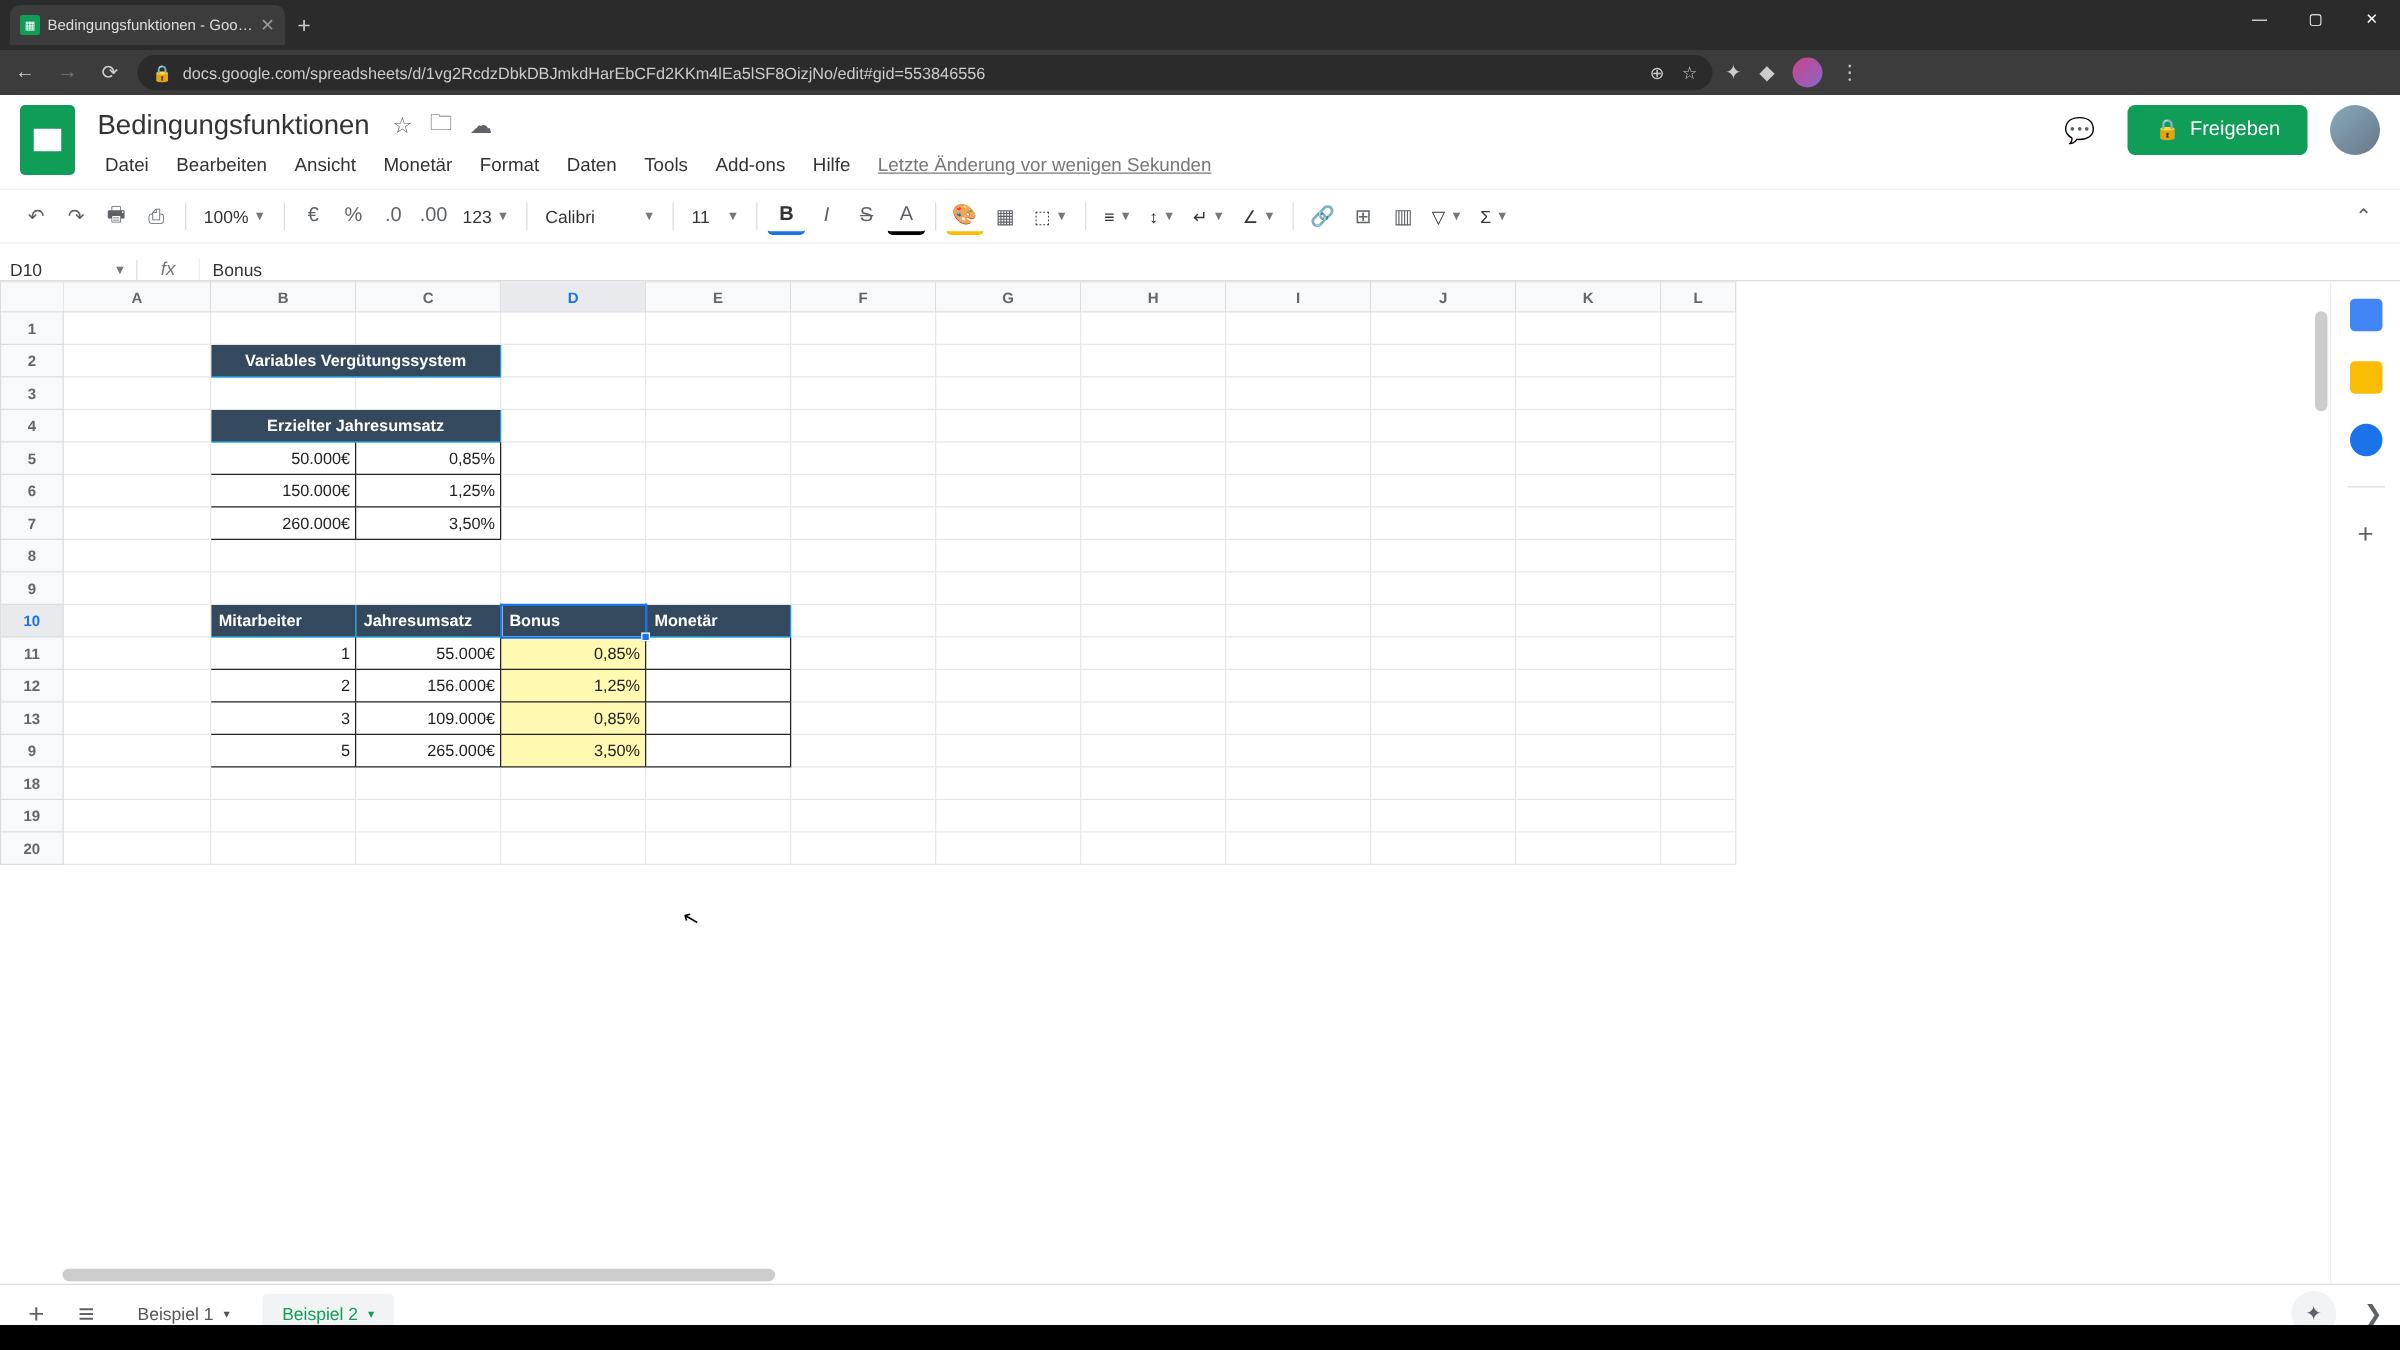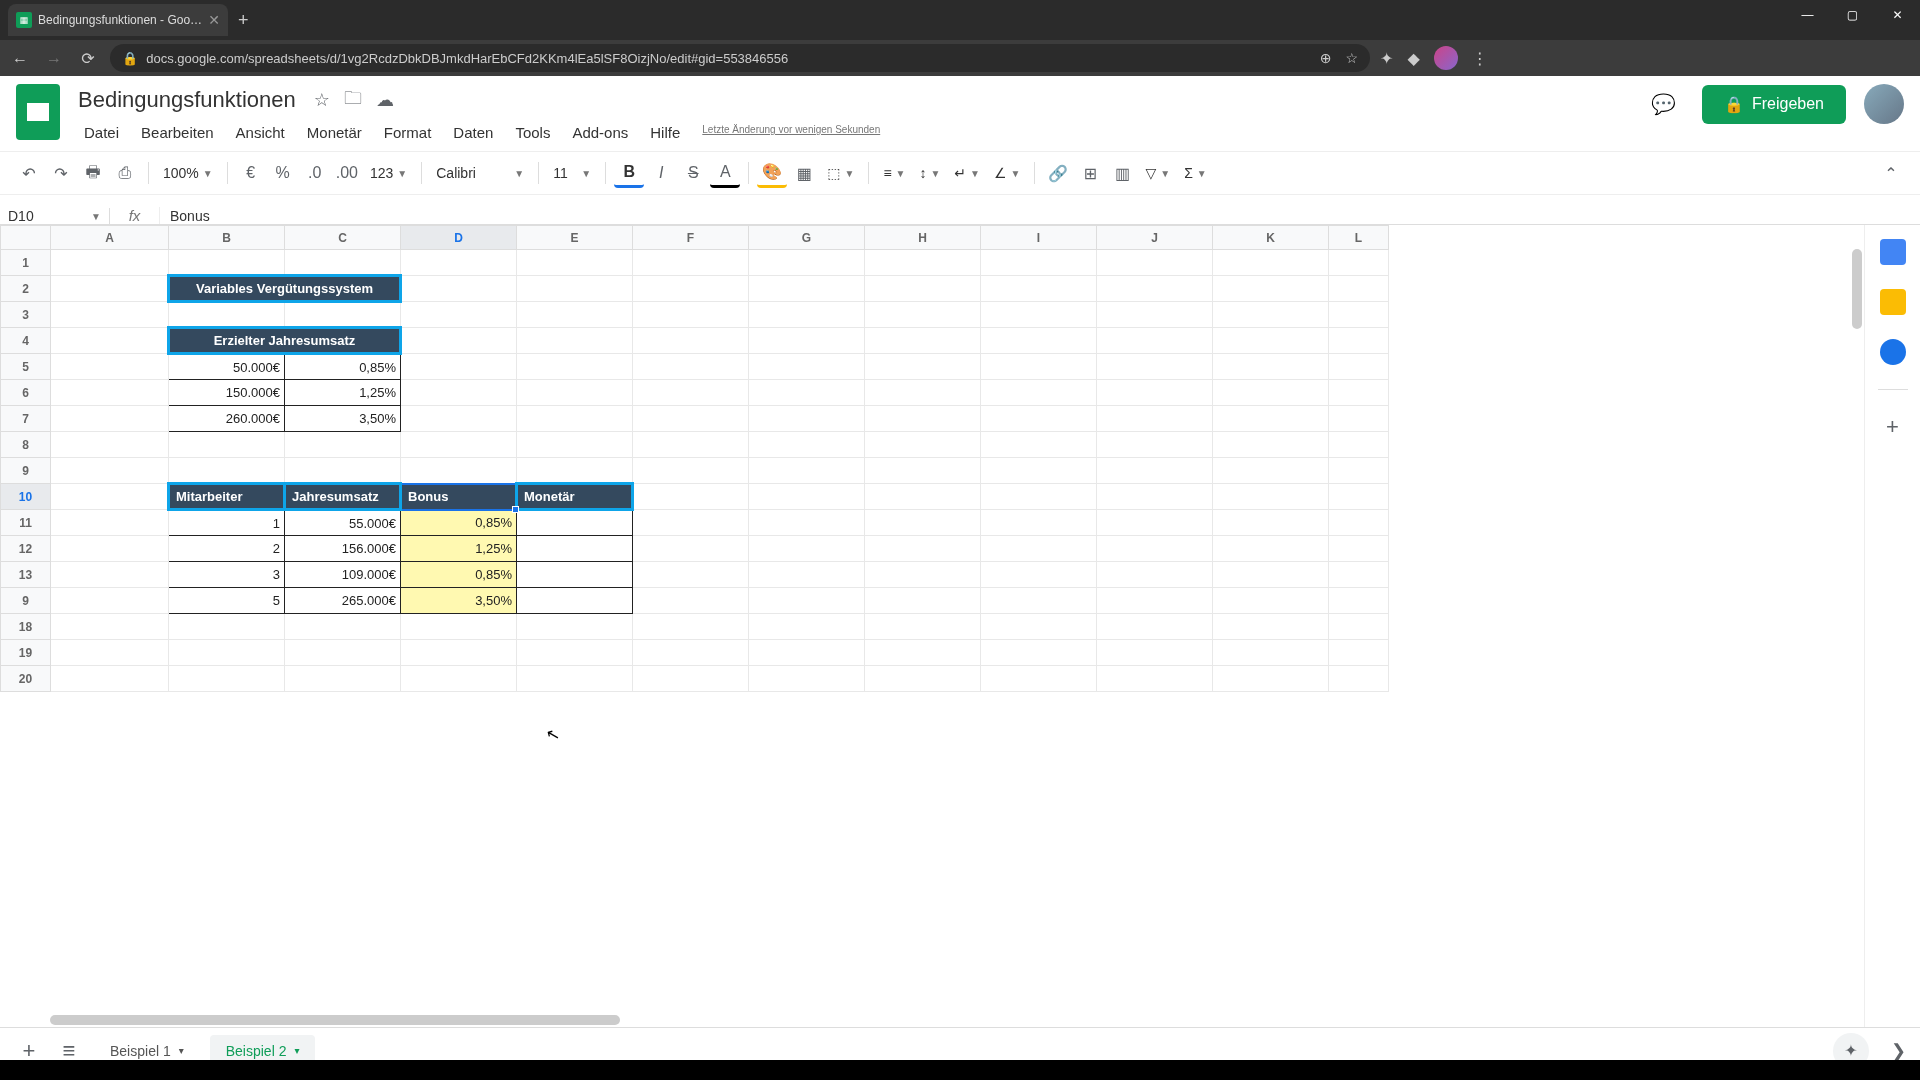--- a/index.html
+++ b/index.html
@@ -23,21 +23,21 @@
 .sheets-logo::after { content:""; position:absolute; width:20px; height:16px; background:#fff; display:grid;}
 .sheets-grid { width:22px; height:18px; background:linear-gradient(#fff,#fff); border:2px solid #fff; position:relative;}
 .sheets-grid::before,.sheets-grid::after { content:""; position:absolute; background:#0f9d58;}
 .sheets-grid::before { left:50%; top:0; width:2px; height:100%; transform:translateX(-50%);}
 .sheets-grid::after { top:50%; left:0; height:2px; width:100%; transform:translateY(-50%);}
 .doctitle-row { display:flex; align-items:center; gap:14px; height:32px;}
 .doctitle { font-size:22px; color:#333; padding:2px 4px;}
 .hdricon { color:#5f6368; font-size:18px; cursor:pointer;}
 .menubar { display:flex; gap:2px; margin-top:4px; font-size:15px; color:#333;}
 .menuitem { padding:4px 10px; cursor:pointer; border-radius:4px;}
-.lastchange { color:#777; text-decoration:underline; font-size:10px; padding:4px 10px;}
+.lastchange { color:#777; text-decoration:underline; font-size:15px; padding:4px 10px;}
 .right-hdr { margin-left:auto; display:flex; align-items:center; gap:18px;}
 .comment-btn { width:40px; height:40px; border-radius:50%; display:flex; align-items:center; justify-content:center; color:#5f6368; font-size:20px; cursor:pointer;}
 .share-btn { background:#0f9d58; color:#fff; border-radius:6px; padding:10px 22px; font-size:16px; display:flex; align-items:center; gap:8px; cursor:pointer; font-weight:500;}
 .avatar-lg { width:40px; height:40px; border-radius:50%; background:linear-gradient(135deg,#8ab,#678); cursor:pointer;}
 .toolbar { border-top:1px solid #eee; border-bottom:1px solid #eee; height:44px; display:flex; align-items:center; padding:0 14px; gap:2px; background:#fff; margin-top:6px;}
 .tbtn { min-width:30px; height:30px; display:flex; align-items:center; justify-content:center; color:#5f6368; font-size:16px; cursor:pointer; border-radius:4px; padding:0 4px;}
 .tsep { width:1px; height:22px; background:#ddd; margin:0 6px;}
 .tsel { display:flex; align-items:center; gap:4px; color:#333; font-size:14px; cursor:pointer; padding:0 6px;}
 .dropdown-arrow { font-size:10px; color:#777;}
 .tbtn.bold { font-weight:bold; color:#333; border-bottom:3px solid #1a73e8; }
@@ -49,21 +49,21 @@
 .formula-input { flex:1; padding:0 10px; display:flex; align-items:center; font-size:14px; color:#333;}
 .sheet-area { display:flex; height:calc(1080px - 40px - 36px - 108px - 30px - 44px - 20px); }
 .side-panel { width:56px; border-left:1px solid #eee; display:flex; flex-direction:column; align-items:center; padding-top:14px; gap:24px;}
 .side-icon { width:26px; height:26px; border-radius:4px; cursor:pointer;}
 .grid-wrap { flex:1; position:relative; overflow:hidden;}
 table.grid { border-collapse:collapse; table-layout:fixed; font-size:13px; }
 .colhdr { background:#f8f9fa; border:1px solid #ddd; text-align:center; color:#666; font-size:12px; height:24px; position:sticky; top:0;}
 .rowhdr { background:#f8f9fa; border:1px solid #ddd; text-align:center; color:#666; font-size:12px; width:50px;}
 .cell { border:1px solid #e8e8e8; height:26px; padding:0 4px; text-align:right; background:#fff; color:#222; font-size:13px; vertical-align:middle; white-space:nowrap;}
 .cell.left { text-align:left;}
-.darkhdr { background:#34495e; color:#fff; font-weight:bold; text-align:center; border:3px solid #0ea5e9;}
+.darkhdr { background:#34495e; color:#fff; font-weight:bold; text-align:center; border:1px solid #0ea5e9;}
 .darkhdr.left { text-align:left; padding-left:6px;}
 .tbl-border { border:1px solid #222 !important;}
 .yellow { background:#fff9b1;}
 .selected-cell { border:2px solid #1a73e8 !important; position:relative;}
 .sel-handle { position:absolute; right:-4px; bottom:-4px; width:7px; height:7px; background:#1a73e8; border:1px solid #fff;}
 .footer { height:46px; border-top:1px solid #ddd; display:flex; align-items:center; padding:0 14px; gap:10px; background:#fff;}
 .sheettab { padding:8px 16px; font-size:14px; color:#555; display:flex; align-items:center; gap:8px; cursor:pointer; border-radius:4px 4px 0 0;}
 .sheettab.active { color:#0f9d58; font-weight:500; background:#f1f3f4;}
 .fbtn { color:#5f6368; font-size:22px; cursor:pointer; width:30px; text-align:center;}
 .explore { margin-left:auto; width:36px; height:36px; background:#f1f3f4; border-radius:50%; display:flex; align-items:center; justify-content:center; cursor:pointer; color:#5f6368;}

